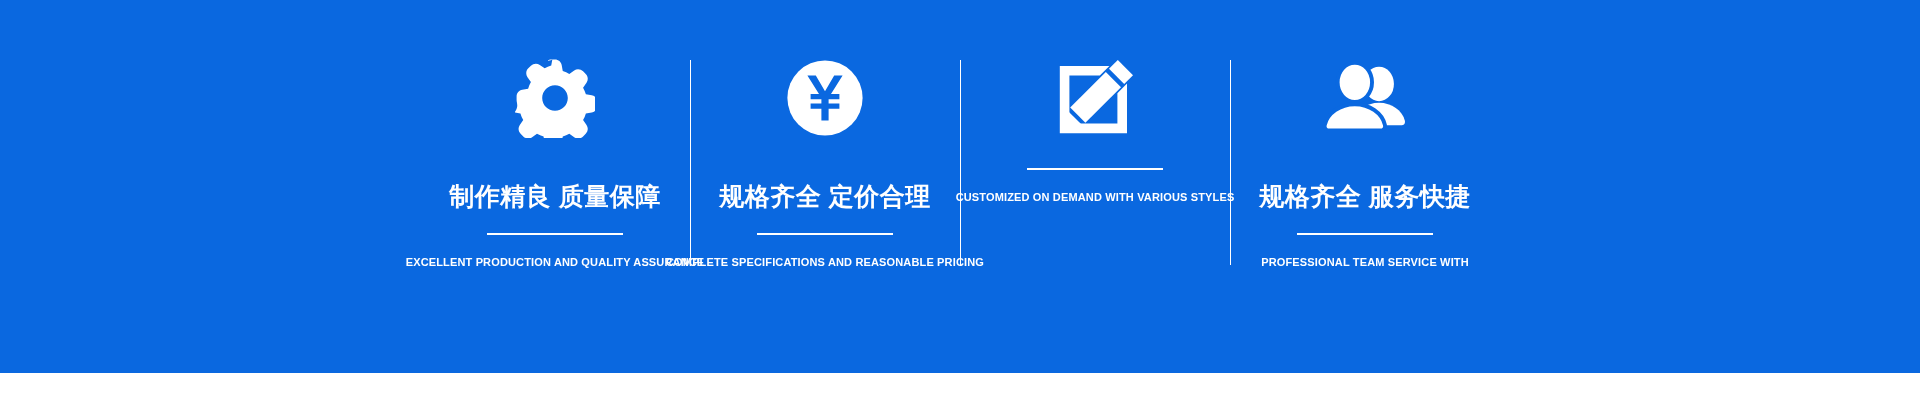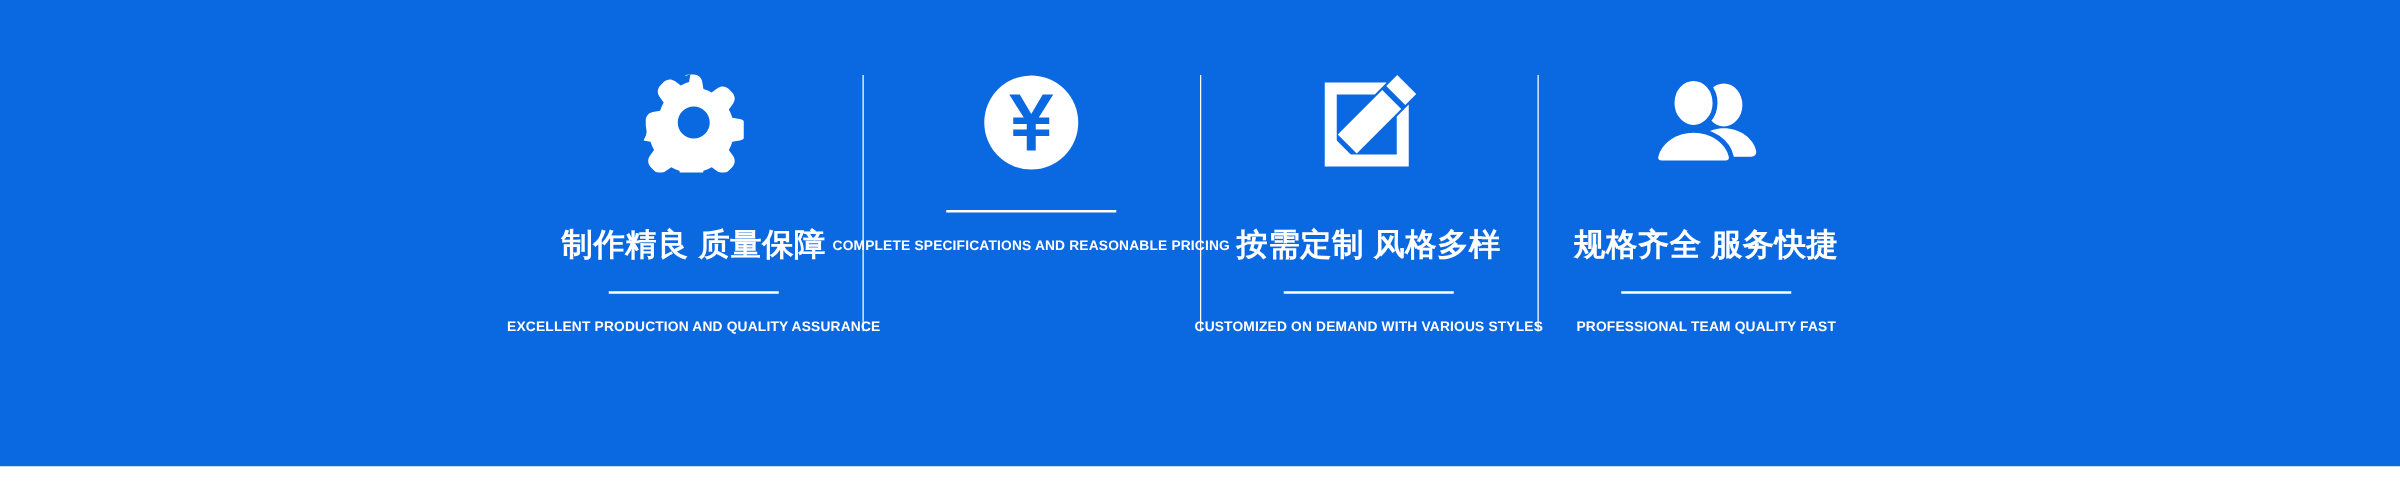--- a/index.html
+++ b/index.html
@@ -119,50 +119,50 @@
       <div class="subline">EXCELLENT PRODUCTION AND QUALITY ASSURANCE</div>
     </div>
 
     <div class="feature">
       <div class="icon-wrap">
         <svg width="80" height="80" viewBox="0 0 100 100" aria-hidden="true">
           <circle cx="50" cy="50" r="47" fill="#ffffff"></circle>
           <path fill="#0a68e0" d="M28 22 h10.5 l11.5 19.5 L61.5 22 H72 L57.5 45 H68 v6.5 H54.5 v5.5 H68 v6.5 H54.5 V78 h-9 V63.5 H32 V57 h13.5 v-5.5 H32 V45 h10.5 z"></path>
         </svg>
       </div>
+      <div class="headline">规格齐全 定价合理</div>
       <div class="rule"></div>
       <div class="subline">COMPLETE SPECIFICATIONS AND REASONABLE PRICING</div>
     </div>
 
     <div class="feature">
       <div class="icon-wrap">
         <svg width="80" height="80" viewBox="0 0 100 100" aria-hidden="true">
           <path fill="#ffffff" d="M6 10 h62 L56 22 H18 v60 h60 V44 l12-12 v62 H6 z"></path>
           <path fill="#ffffff" d="M78.5 2.5 L97.5 21.5 L86.5 32.5 L67.5 13.5 z"></path>
           <path fill="#ffffff" d="M63.5 17.5 L82.5 36.5 L38 81 L19 62 z"></path>
           <path fill="#ffffff" d="M15.5 65.5 L34.5 84.5 L9 91 z"></path>
         </svg>
       </div>
-      <div class="headline">按需定制 风格多样</div>
       <div class="rule"></div>
       <div class="subline">CUSTOMIZED ON DEMAND WITH VARIOUS STYLES</div>
     </div>
 
     <div class="feature">
       <div class="icon-wrap">
         <svg width="86" height="80" viewBox="0 0 110 100" aria-hidden="true">
           <ellipse cx="73" cy="32" rx="19" ry="22" fill="#ffffff"></ellipse>
           <path fill="#ffffff" d="M73 56 c16 0 30 10 33 23 c0.8 3.6-1.6 6-5 6 H45 c-3.4 0-5.8-2.4-5-6 C43 66 57 56 73 56 z"></path>
           <ellipse cx="42" cy="30" rx="22" ry="25" fill="#ffffff"></ellipse>
           <path fill="#ffffff" d="M42 58 c19 0 35 11.5 38.5 26.5 c1 4.2-1.8 7-5.8 7 H9.3 c-4 0-6.8-2.8-5.8-7 C7 69.5 23 58 42 58 z"></path>
           <ellipse cx="42" cy="30" rx="22" ry="25" fill="none" stroke="#0a68e0" stroke-width="5"></ellipse>
           <path fill="none" stroke="#0a68e0" stroke-width="5" d="M42 58 c19 0 35 11.5 38.5 26.5 c1 4.2-1.8 7-5.8 7 H9.3 c-4 0-6.8-2.8-5.8-7 C7 69.5 23 58 42 58 z"></path>
         </svg>
       </div>
       <div class="headline">规格齐全 服务快捷</div>
       <div class="rule"></div>
-      <div class="subline">PROFESSIONAL TEAM QUALITY FAST</div>
+      <div class="subline">PROFESSIONAL TEAM SERVICE WITH</div>
     </div>
 
   </div>
 </div>
 
 <div class="bottom-strip"></div>
 
 </body></html>

